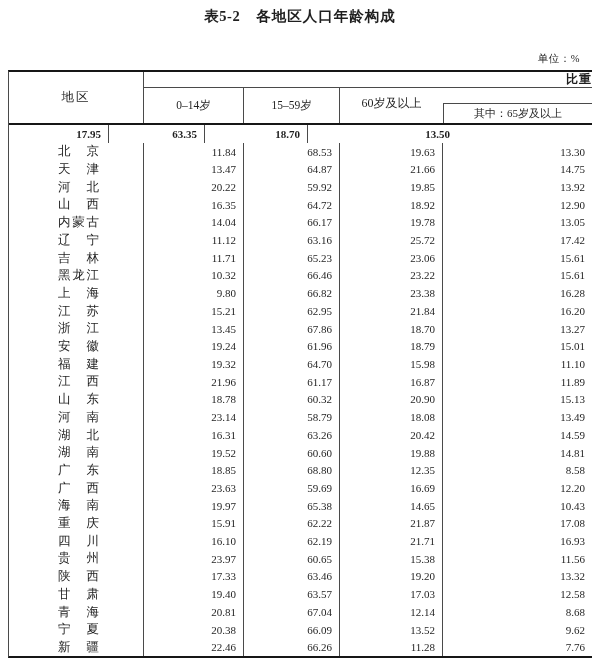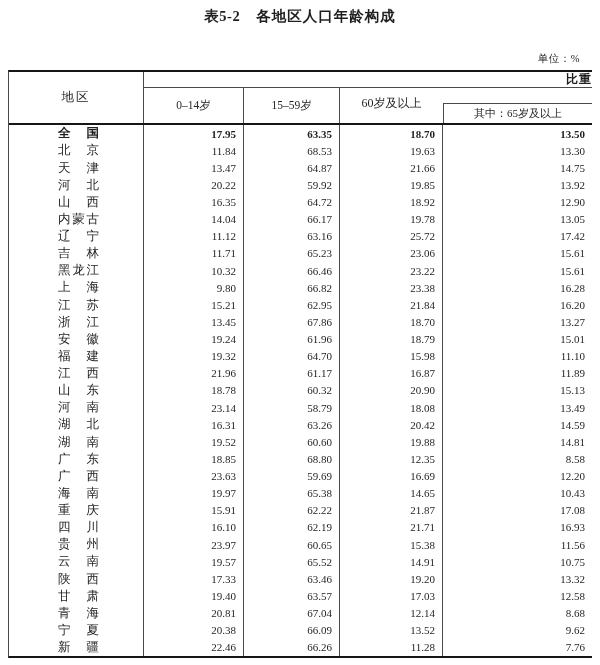--- a/index.html
+++ b/index.html
@@ -99,23 +99,20 @@
       <div class="hdr-cell hc1">0–14岁</div>
       <div class="hdr-cell hc2">15–59岁</div>
       <div class="hc34">
         <div class="hc3-label">60岁及以上</div>
         <div class="hc4-box">其中：65岁及以上</div>
       </div>
     </div>
   </div>
   <div class="tbody" id="tbody">
       <div class="row bold">
-        <div class="cell region">
-          <span class="rname">全国</span>
-        </div>
         <div class="cell val c1">17.95</div>
         <div class="cell val c2">63.35</div>
         <div class="cell val c3">18.70</div>
         <div class="cell val c4">13.50</div>
       </div>
       <div class="row">
         <div class="cell region">
           <span class="rname">北京</span>
         </div>
         <div class="cell val c1">11.84</div>
@@ -325,29 +322,20 @@
         <div class="cell region">
           <span class="rname">贵州</span>
         </div>
         <div class="cell val c1">23.97</div>
         <div class="cell val c2">60.65</div>
         <div class="cell val c3">15.38</div>
         <div class="cell val c4">11.56</div>
       </div>
       <div class="row">
         <div class="cell region">
-          <span class="rname">云南</span>
-        </div>
-        <div class="cell val c1">19.57</div>
-        <div class="cell val c2">65.52</div>
-        <div class="cell val c3">14.91</div>
-        <div class="cell val c4">10.75</div>
-      </div>
-      <div class="row">
-        <div class="cell region">
           <span class="rname">陕西</span>
         </div>
         <div class="cell val c1">17.33</div>
         <div class="cell val c2">63.46</div>
         <div class="cell val c3">19.20</div>
         <div class="cell val c4">13.32</div>
       </div>
       <div class="row">
         <div class="cell region">
           <span class="rname">甘肃</span>

